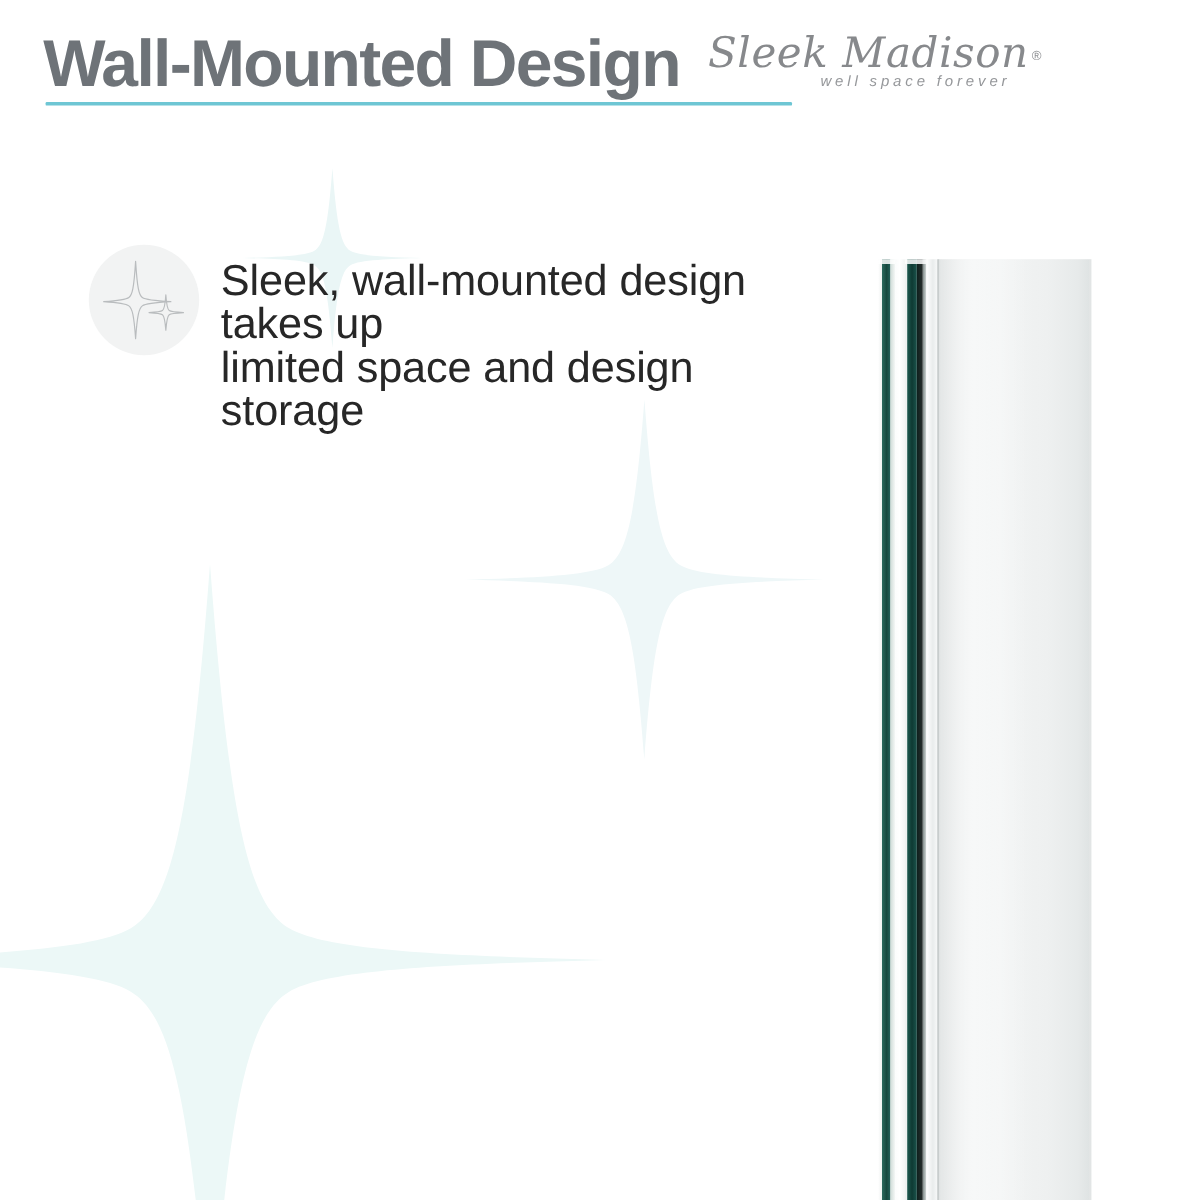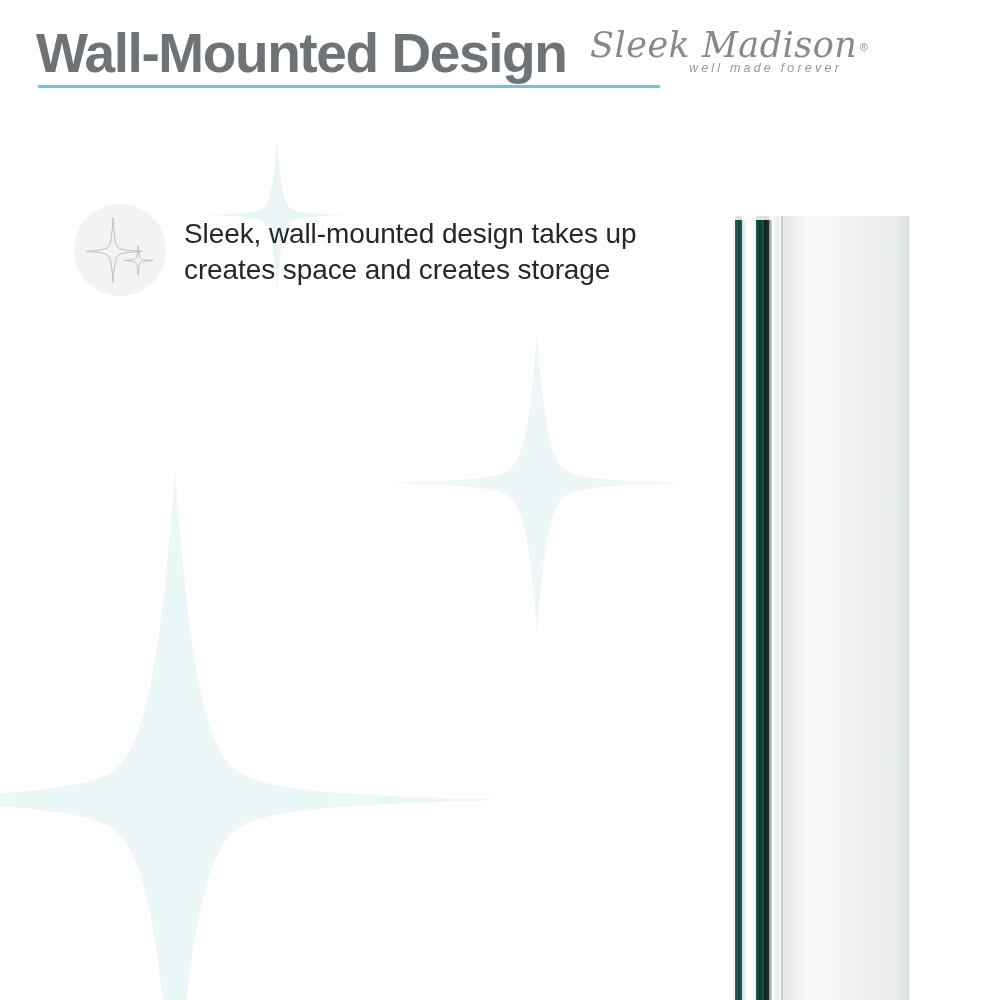--- a/index.html
+++ b/index.html
@@ -125,21 +125,21 @@
     display: flex;
     align-items: center;
     justify-content: center;
   }
   .feature-badge svg { display: block; }
 
   .feature-text {
     flex: 1 1 auto;
     margin-left: 18px;
     margin-top: 12px;
-    font-size: 28px;
+    font-size: 36px;
     line-height: 36px;
     font-weight: 300;
     color: #272727;
     letter-spacing: -0.1px;
     font-family: "Liberation Sans", "DejaVu Sans", sans-serif;
   }
 
   
   .product {
     position: absolute;
@@ -262,21 +262,21 @@
   <div class="header">
 
     <div class="page-title">Wall-Mounted Design</div>
 
     <div class="title-rule"></div>
 
     <div class="brand">
       <div class="brand-wordmark">
         <span>Sleek Madison</span><span class="brand-reg">®</span>
       </div>
-      <div class="brand-tagline">well made forever</div>
+      <div class="brand-tagline">well space forever</div>
     </div>
 
   </div>
 
   <div class="feature-row">
 
     <div class="feature-badge">
       <svg width="70" height="70" viewBox="0 0 100 100" aria-hidden="true">
 
         <path d="M40 4 C42 36 44 44 48 47 C52 50 64 51 82 52
@@ -286,21 +286,21 @@
 
         <path d="M76 44 C77 58 78 61 80 62.5 C82 64 88 64.5 97 65
                  C88 65.5 82 66 80 67.5 C78 69 77 73 76 86
                  C75 73 74 69 72 67.5 C70 66 64 65.5 56 65
                  C64 64.5 70 64 72 62.5 C74 61 75 58 76 44 Z" fill="none" stroke="#b9bcbe" stroke-width="1.4" stroke-linejoin="round"></path>
       </svg>
     </div>
 
     <div class="feature-text">
       <div>Sleek, wall-mounted design takes up</div>
-      <div>creates space and creates storage</div>
+      <div>limited space and design storage</div>
     </div>
 
   </div>
 
   <div class="product">
     <div class="panel-band edge-a-hi"></div>
     <div class="panel-band edge-a-green"></div>
     <div class="panel-band edge-a-lite"></div>
     <div class="panel-band gap-white"></div>
     <div class="panel-band edge-b-hi"></div>

